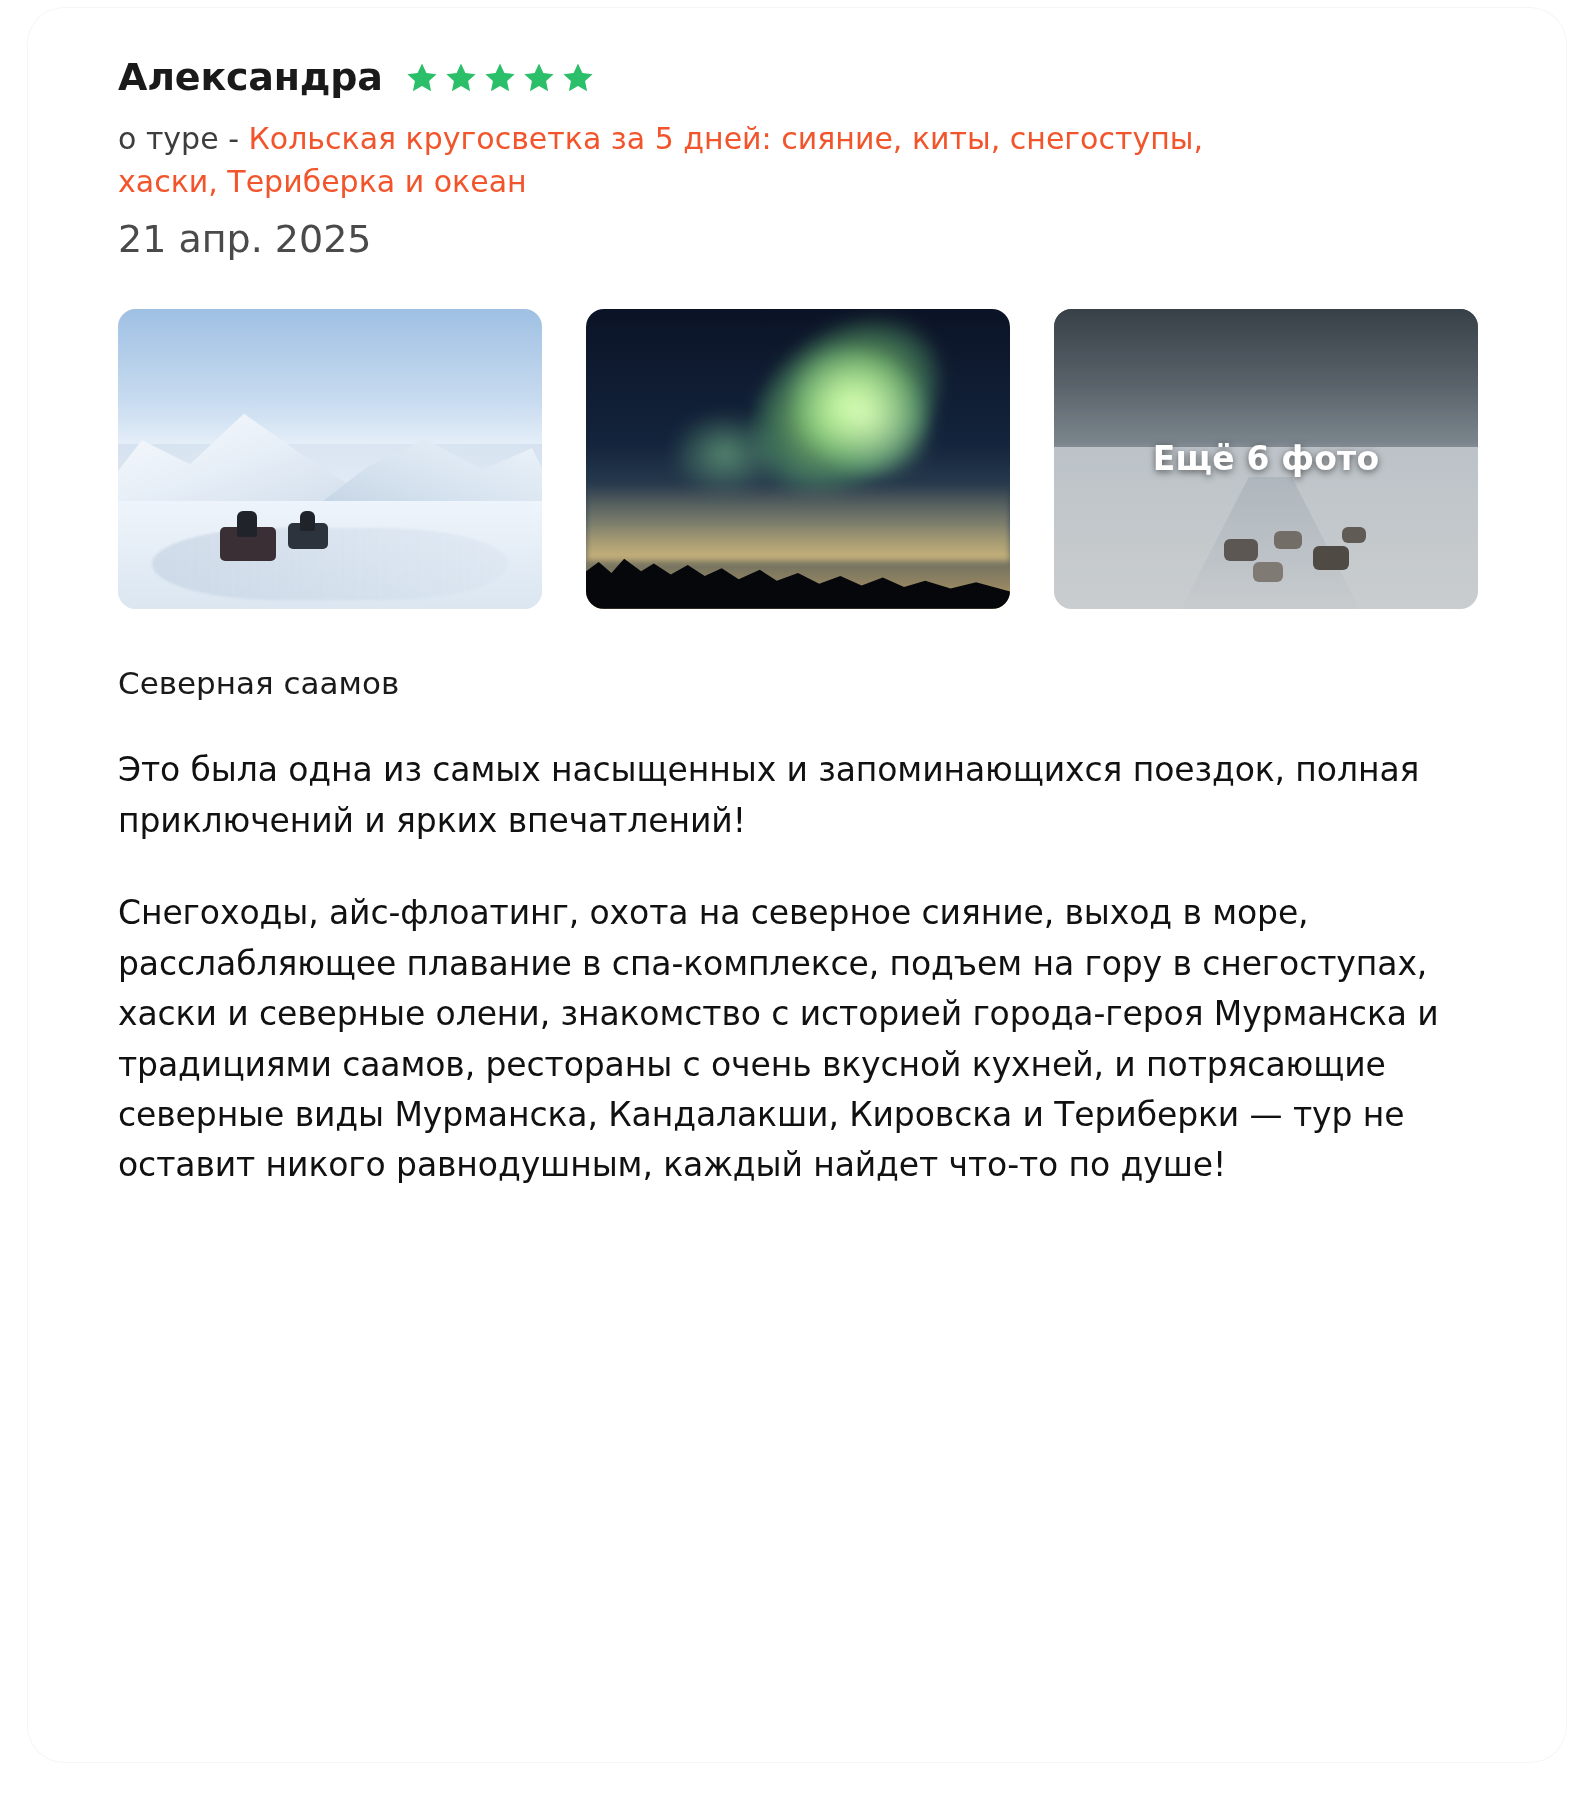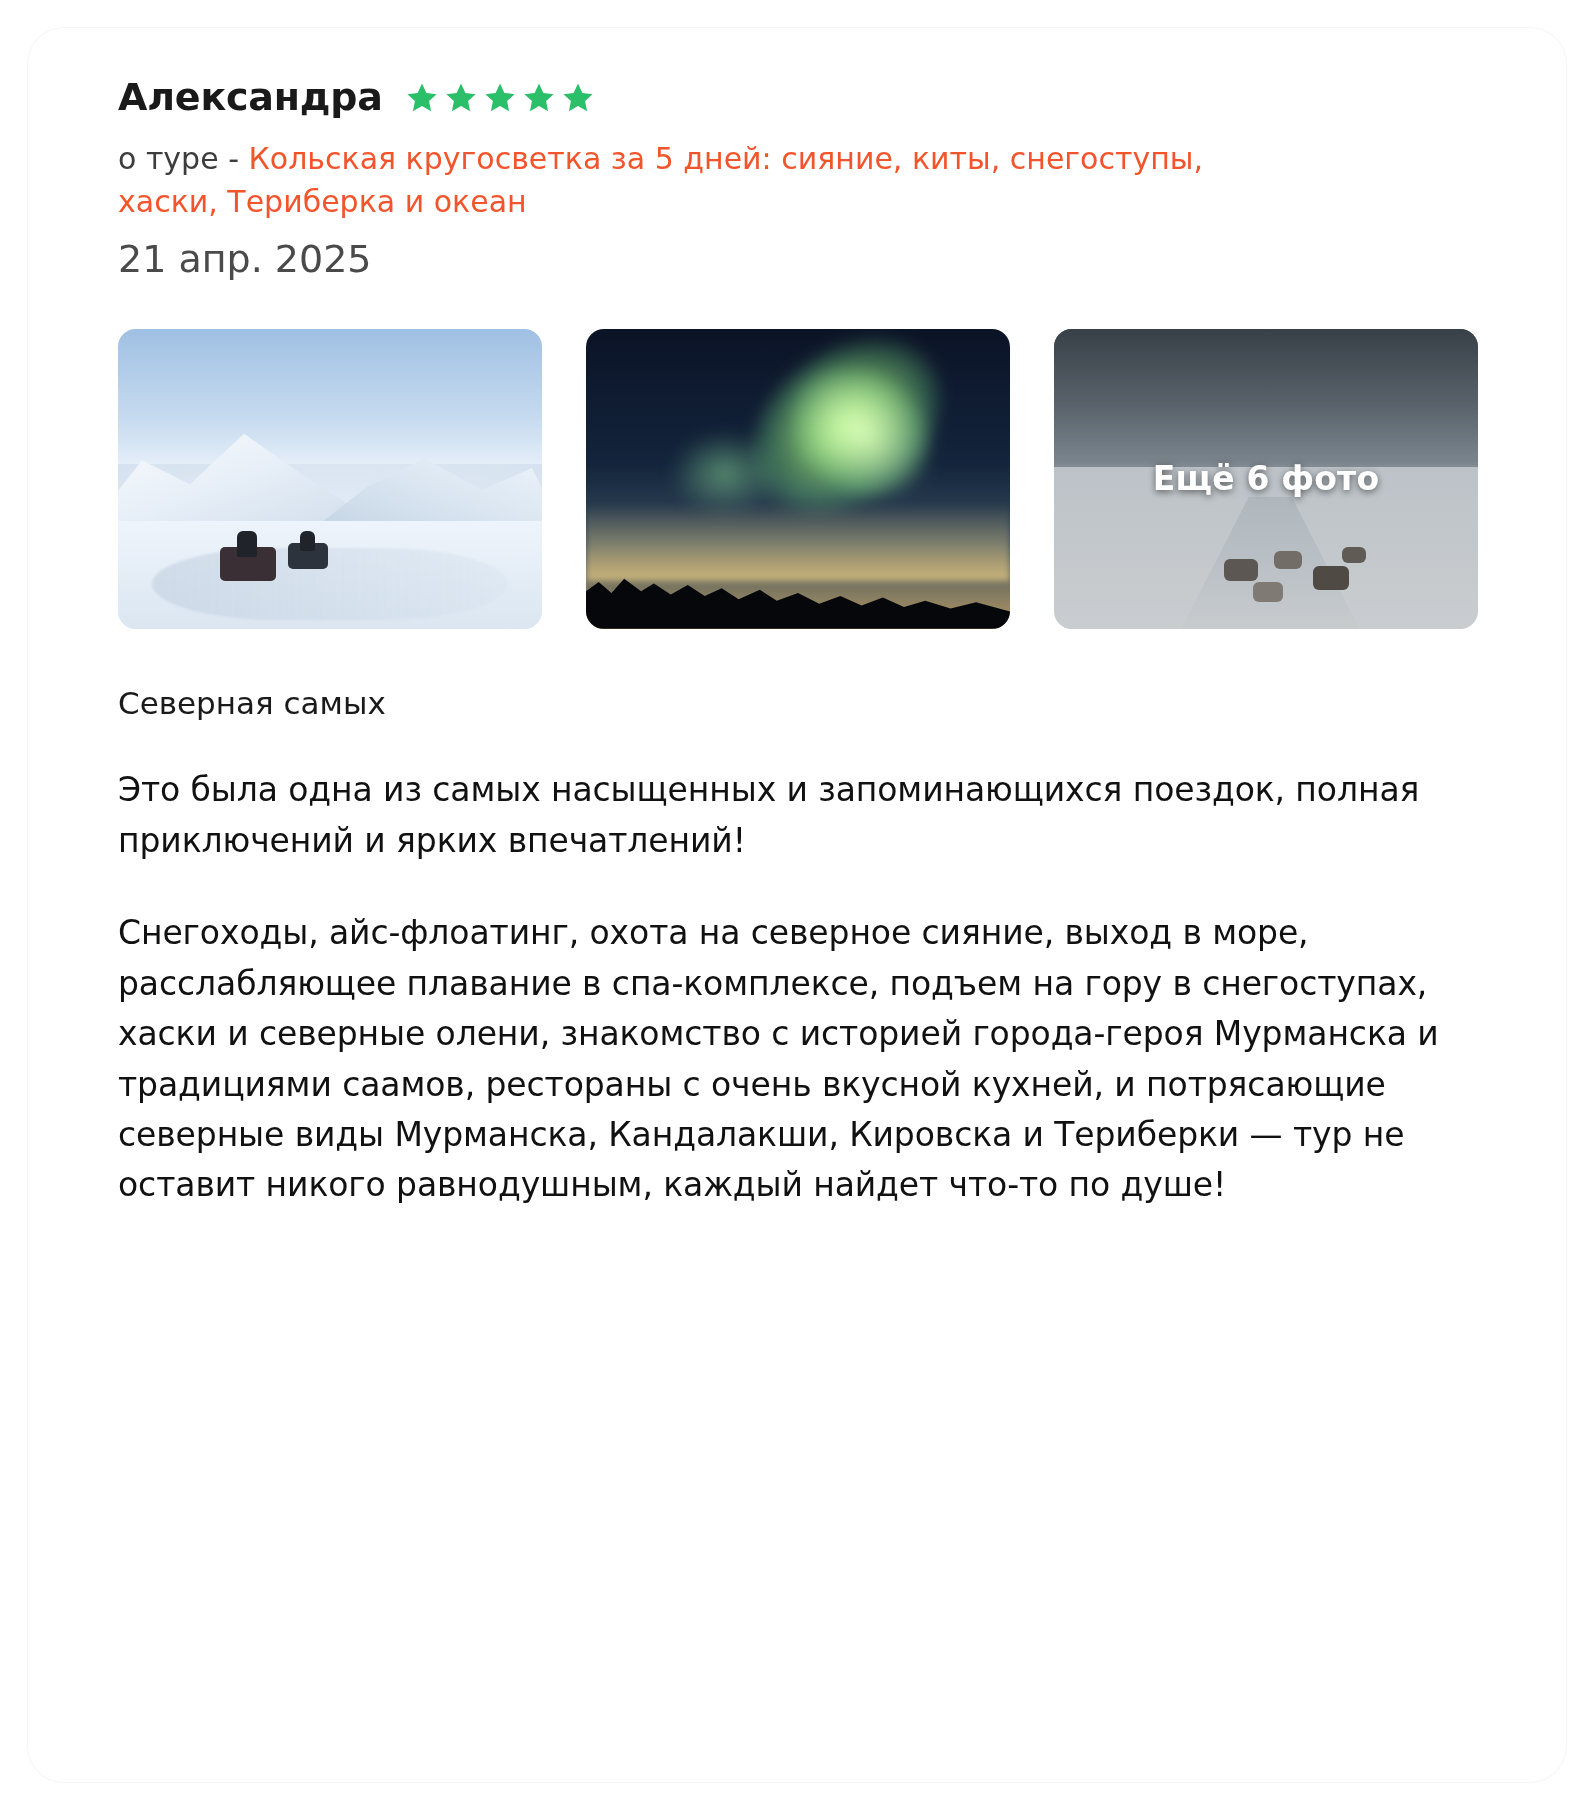--- a/index.html
+++ b/index.html
@@ -11,21 +11,21 @@
   }
   body {
     width: 1593px;
     height: 1802px;
     overflow: hidden;
     position: relative;
   }
   .card {
     position: absolute;
     left: 28px;
-    top: 28px;
+    top: 8px;
     width: 1538px;
     height: 1754px;
     background: #ffffff;
     border-radius: 36px;
     box-shadow: 0 0 0 1px rgba(0,0,0,0.04);
     overflow: hidden;
   }
   .inner {
     padding: 50px 90px 0 90px;
   }
@@ -290,19 +290,19 @@
         <div class="dog d1"></div>
         <div class="dog d2"></div>
         <div class="dog d3"></div>
         <div class="dog d4"></div>
         <div class="dog d5"></div>
         <div class="scrim"></div>
         <div class="more-label">Ещё 6 фото</div>
       </div>
     </div>
 
-    <div class="review-title">Северная самых</div>
+    <div class="review-title">Северная саамов</div>
 
     <div class="para">Это была одна из самых насыщенных и запоминающихся поездок, полная приключений и ярких впечатлений!</div>
     <div class="para">Снегоходы, айс-флоатинг, охота на северное сияние, выход в море, расслабляющее плавание в спа-комплексе, подъем на гору в снегоступах, хаски и северные олени, знакомство с историей города-героя Мурманска и традициями саамов, рестораны с очень вкусной кухней, и потрясающие северные виды Мурманска, Кандалакши, Кировска и Териберки — тур не оставит никого равнодушным, каждый найдет что-то по душе!</div>
 
   </div>
 </div>
 
 </body></html>

